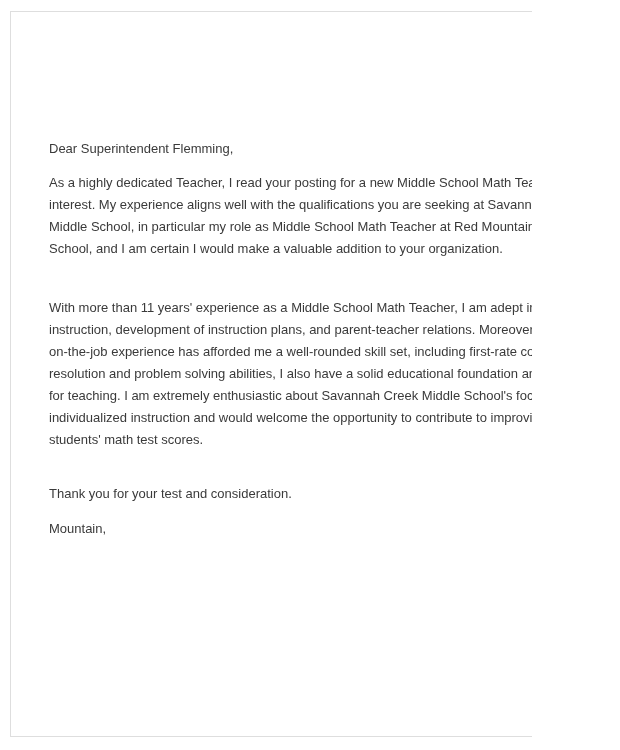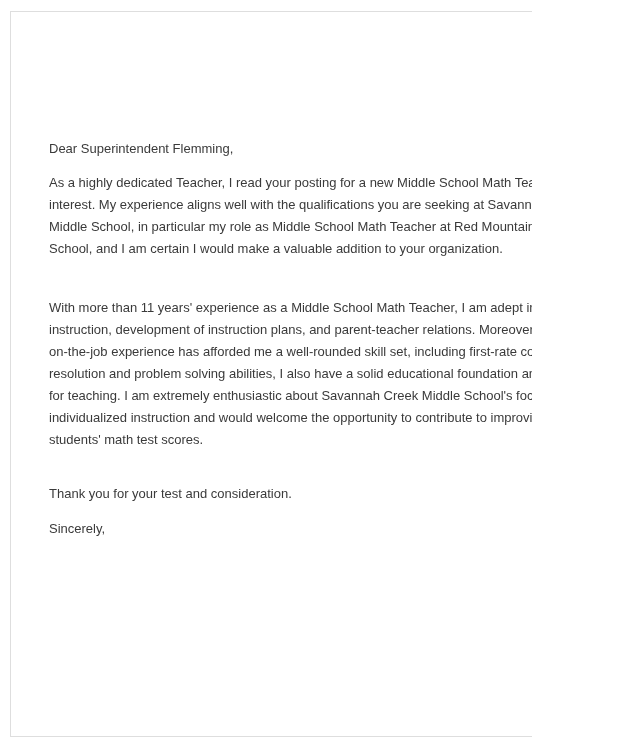--- a/index.html
+++ b/index.html
@@ -52,16 +52,16 @@
 </head>
 <body>
 
 <div class="canvas">
   <div class="page">
     <div class="letter">
       <p class="greeting">Dear Superintendent Flemming,</p>
       <p class="para-1">As a highly dedicated Teacher, I read your posting for a new Middle School Math Teacher with interest. My experience aligns well with the qualifications you are seeking at Savannah Creek Middle School, in particular my role as Middle School Math Teacher at Red Mountain Middle School, and I am certain I would make a valuable addition to your organization.</p>
       <p class="para-2">With more than 11 years' experience as a Middle School Math Teacher, I am adept in classroom instruction, development of instruction plans, and parent-teacher relations. Moreover, while my on-the-job experience has afforded me a well-rounded skill set, including first-rate conflict resolution and problem solving abilities, I also have a solid educational foundation and a passion for teaching. I am extremely enthusiastic about Savannah Creek Middle School's focus on individualized instruction and would welcome the opportunity to contribute to improving your students' math test scores.</p>
       <p class="thanks">Thank you for your test and consideration.</p>
-      <p class="signoff">Sincerely,</p>
+      <p class="signoff">Mountain,</p>
     </div>
   </div>
 </div>
 
 </body></html>

